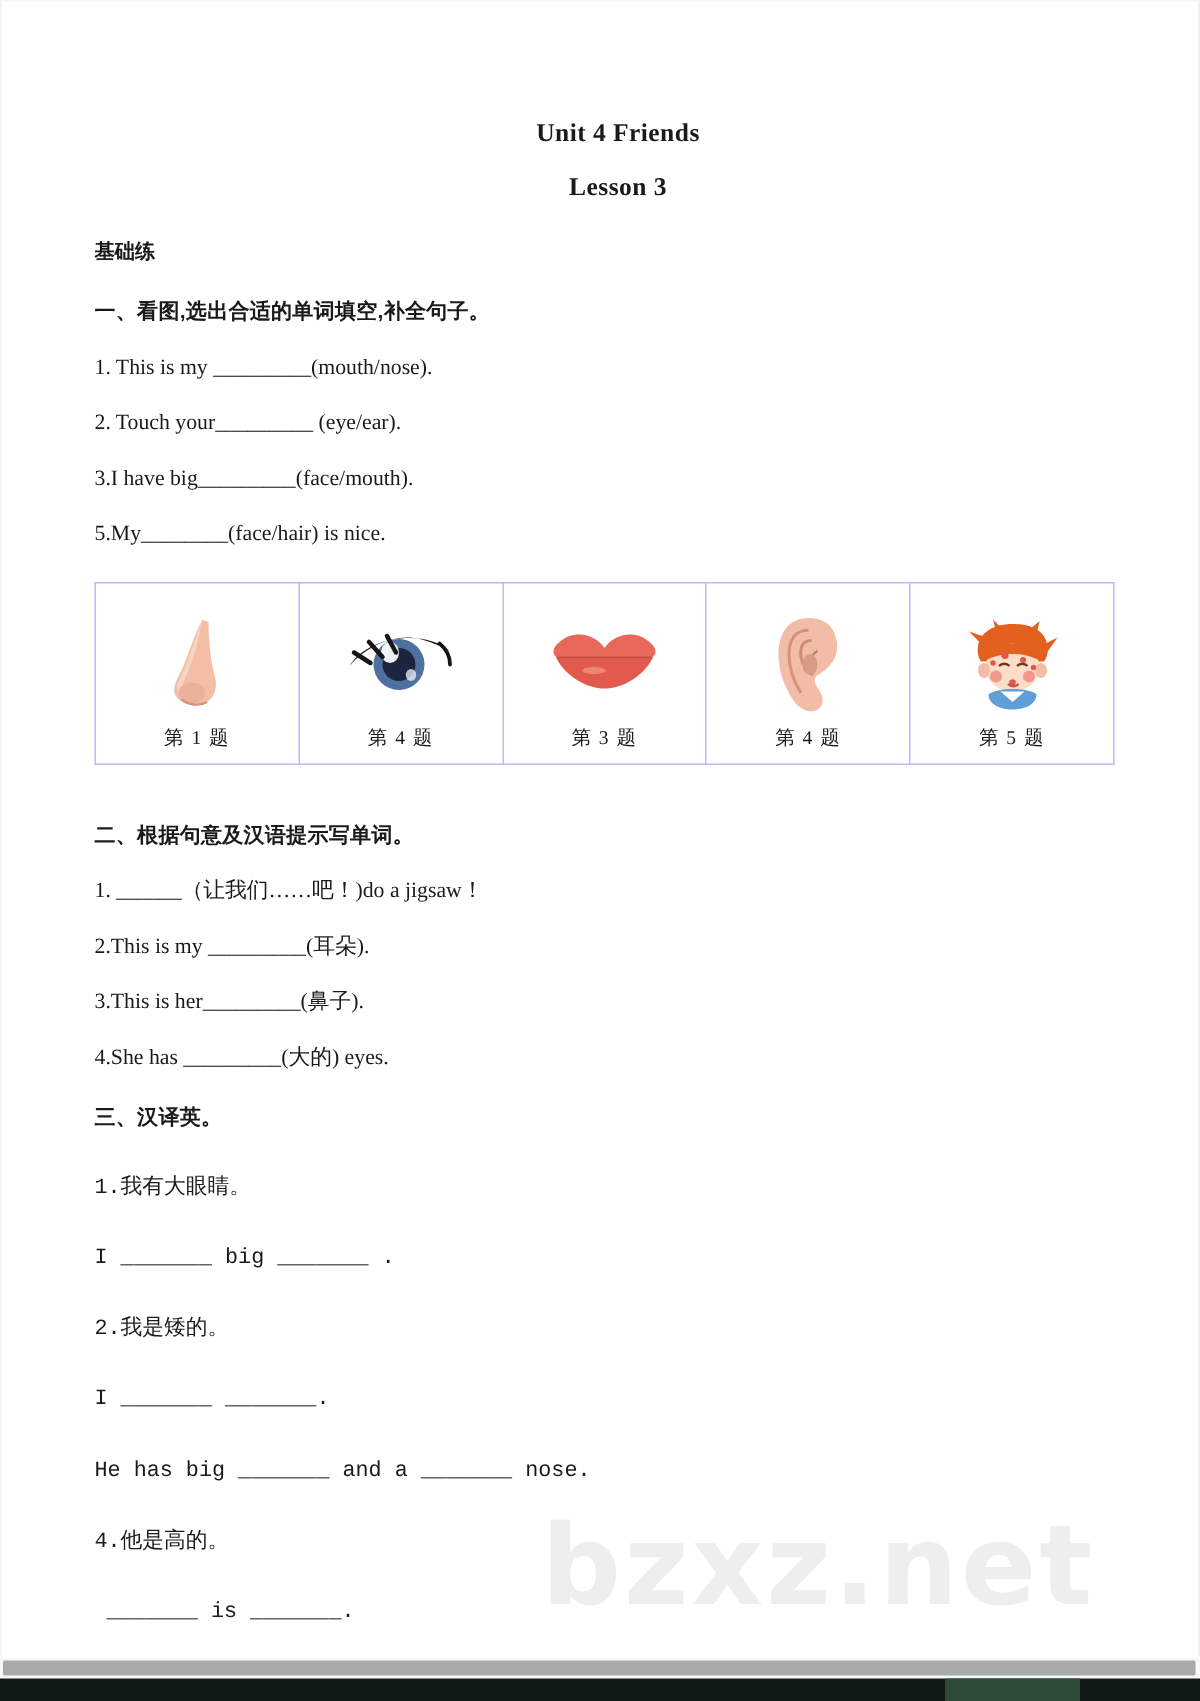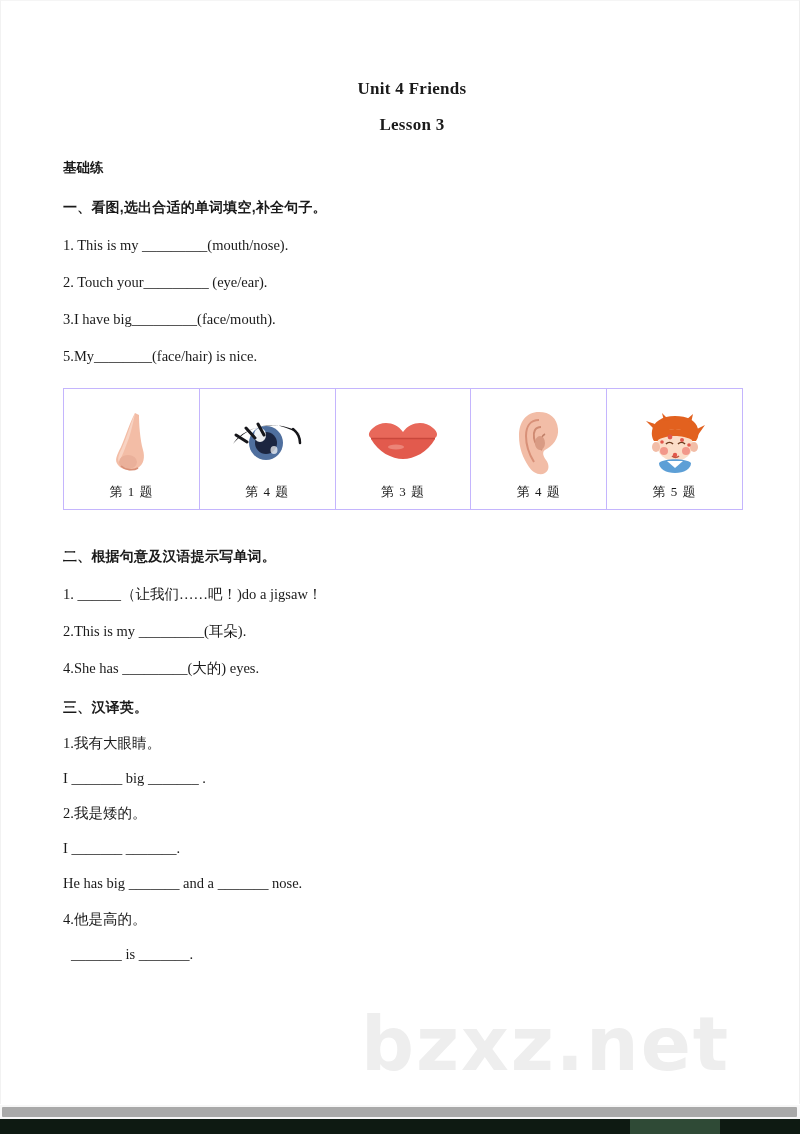--- a/index.html
+++ b/index.html
@@ -81,21 +81,21 @@
     letter-spacing: .2px;
   }
 
   .q-line {
     font-size: 14.5px;
     margin-top: 19px;
     line-height: 1.25;
     white-space: pre-wrap;
   }
 
-  .q-line.tight { margin-top: 17px; }
+  .q-line.tight { margin-top: 29px; font-family: Liberation Mono, monospace; }
 
   
   .pic-table {
     margin-top: 22px;
     width: 680px;
     border-collapse: collapse;
     table-layout: fixed;
   }
   .pic-table td {
     border: 1px solid #c4b5fd;
@@ -257,20 +257,21 @@
         </td>
 
       </tr>
     </tbody>
       </table>
 
     <div class="ex-heading" style="margin-top:38px">二、根据句意及汉语提示写单词。</div>
 
     <div class="q-line">1. ______（让我们……吧！)do a jigsaw！</div>
     <div class="q-line">2.This is my _________(耳朵).</div>
+    <div class="q-line">3.This is her_________(鼻子).</div>
     <div class="q-line">4.She has _________(大的) eyes.</div>
 
     <div class="ex-heading">三、汉译英。</div>
 
     <div class="q-line tight">1.我有大眼睛。</div>
     <div class="q-line tight">I _______ big _______ .</div>
     <div class="q-line tight">2.我是矮的。</div>
     <div class="q-line tight">I _______ _______.</div>
     <div class="q-line tight">He has big _______ and a _______ nose.</div>
     <div class="q-line tight">4.他是高的。</div>

